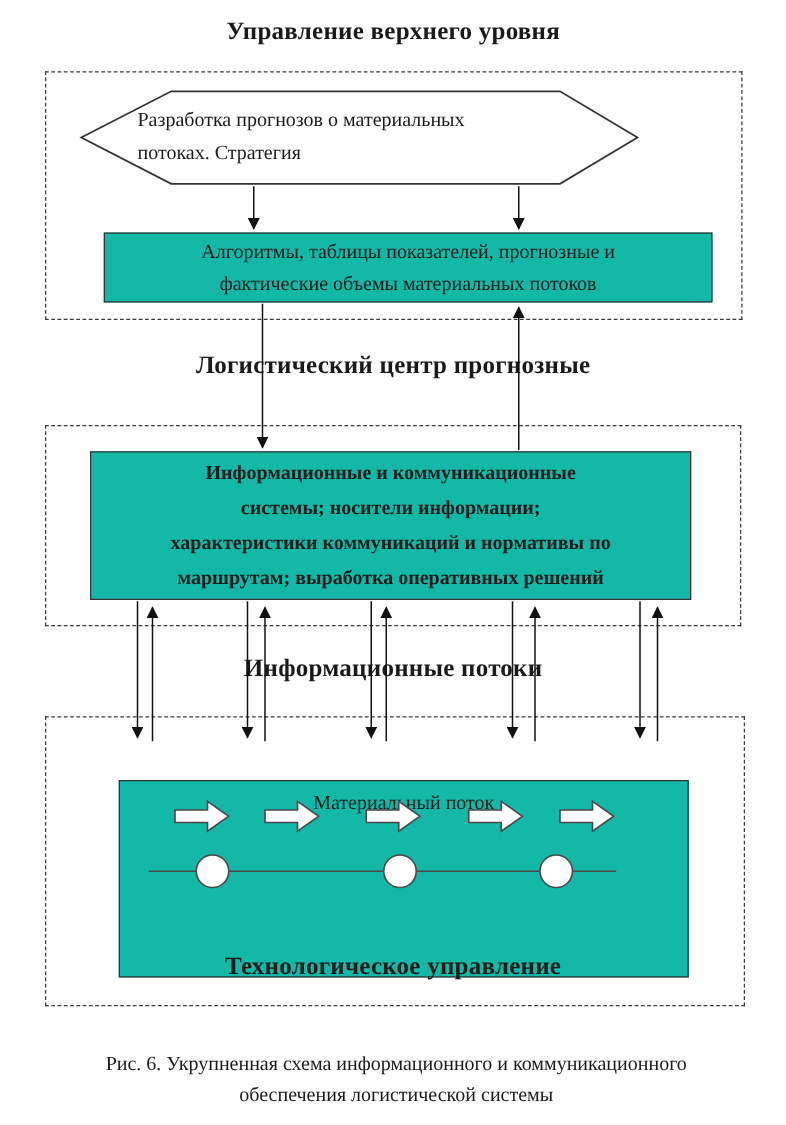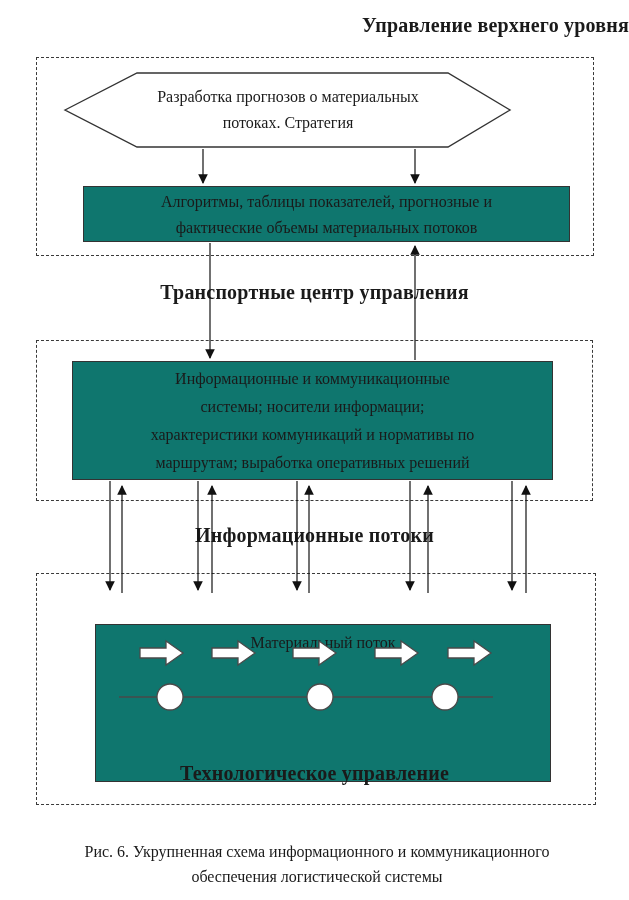--- a/index.html
+++ b/index.html
@@ -14,21 +14,21 @@
   }
   .dashed-box {
     position: absolute;
     border: 1px dashed #3a3a3a;
     background: transparent;
     box-sizing: border-box;
   }
   .solid-box {
     position: absolute;
     border: 1px solid #333333;
-    background: #0f766e;
+    background: #14b8a6;
     box-sizing: border-box;
   }
   .bold-label {
     position: absolute;
     left: 0;
     width: 629px;
     text-align: center;
     font-weight: bold;
     font-size: 20px;
     letter-spacing: 0.2px;
@@ -37,21 +37,21 @@
     position: absolute;
     text-align: center;
     font-size: 16px;
     white-space: pre-line;
   }
   .hex-text {
     position: absolute;
     left: 110px;
     top: 84px;
     width: 356px;
-    text-align: center;
+    text-align: left;
     font-size: 16px;
     line-height: 26px;
     white-space: pre-line;
   }
   .caption {
     position: absolute;
     left: 52px;
     top: 839px;
     width: 530px;
     font-size: 16px;
@@ -71,38 +71,38 @@
     left: 0;
     top: 0;
     pointer-events: none;
   }
 </style>
 </head>
 <body>
 
 <div class="canvas">
 
-  <div class="bold-label" style="top:14px;text-align:right;">Управление верхнего уровня</div>
+  <div class="bold-label" style="top:14px;">Управление верхнего уровня</div>
 
   <div class="dashed-box" style="left:36px; top:57px; width:558px; height:199px;"></div>
   <div class="dashed-box" style="left:36px; top:340px; width:557px; height:161px;"></div>
   <div class="dashed-box" style="left:36px; top:573px; width:560px; height:232px;"></div>
 
   <div class="hex-text">Разработка прогнозов о материальных
 потоках. Стратегия</div>
 
   <div class="solid-box" style="left:83px; top:186px; width:487px; height:56px;">
     <div class="box-text" style="left:0; top:2px; width:100%; line-height:26px;">Алгоритмы, таблицы показателей, прогнозные и
 фактические объемы материальных потоков</div>
   </div>
 
-  <div class="bold-label" style="top:281px;">Транспортные центр управления</div>
+  <div class="bold-label" style="top:281px;">Логистический центр прогнозные</div>
 
   <div class="solid-box" style="left:72px; top:361px; width:481px; height:119px;">
-    <div class="box-text" style="left:0; top:3px; width:100%; line-height:28px;">Информационные и коммуникационные
+    <div class="box-text" style="left:0; top:3px; width:100%; line-height:28px;font-weight:bold;">Информационные и коммуникационные
 системы; носители информации;
 характеристики коммуникаций и нормативы по
 маршрутам; выработка оперативных решений</div>
   </div>
 
   <div class="bold-label" style="top:524px;">Информационные потоки</div>
 
   <div class="solid-box" style="left:95px; top:594px; width:456px; height:158px;margin-top:30px;">
     <div class="inner-label" style="top:9px;">Материальный поток</div>
   </div>

